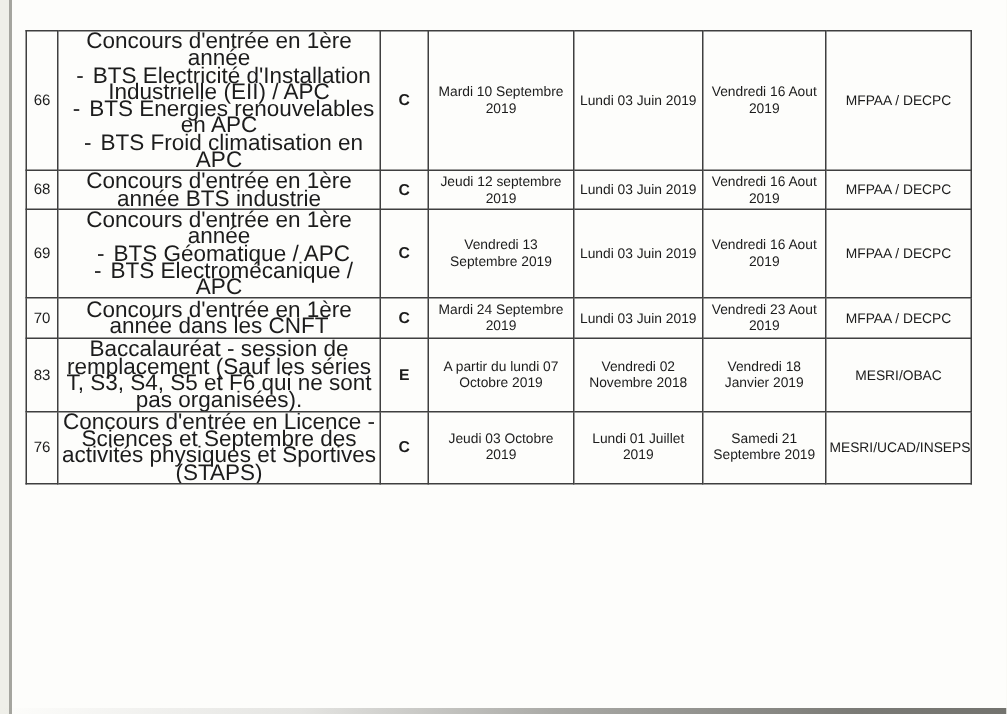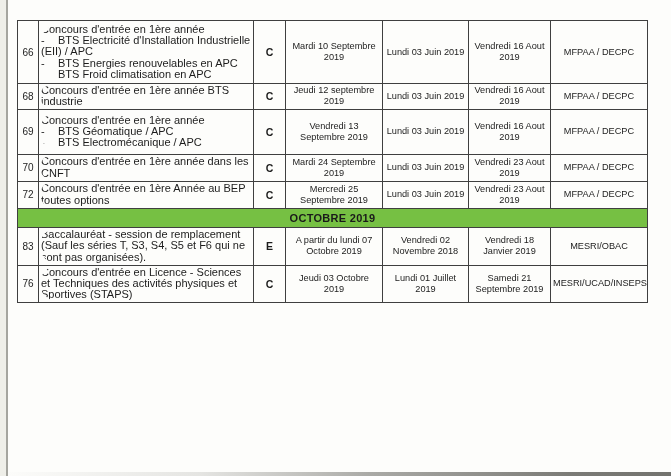--- a/index.html
+++ b/index.html
@@ -15,21 +15,21 @@
     background:linear-gradient(to right, rgba(130,130,124,0) 0%, rgba(130,130,124,.2) 30%, rgba(115,115,110,.6) 55%, rgba(100,100,95,.85) 85%, rgba(100,100,95,.9) 100%);}
   table.sched{
     position:absolute;left:17px;top:20px;width:630px;
     border-collapse:collapse;table-layout:fixed;color:#1c1c1c;
   }
   table.sched td{
     border:1px solid #3f3f3f;vertical-align:middle;
     padding:1px 2px;overflow:hidden;
   }
   td.num{text-align:center;font-size:10px;}
-  td.desc{font-size:11px;line-height:11.3px;text-align:left;padding:1px 2px 1px 3px;border-radius:24px;}
+  td.desc{font-size:15px;line-height:11.3px;text-align:center;padding:1px 2px 1px 3px;}
   td.type{text-align:center;font-weight:bold;font-size:10.5px;}
   td.date,td.org{text-align:center;font-size:9.2px;line-height:11px;}
   td.bandcell{
     background:#76c043;text-align:center;font-weight:bold;
     font-size:11px;color:#1a1a1a;letter-spacing:.3px;
     border:1px solid #3f3f3f;
   }
   .dash{display:inline-block;width:17px;}
 </style>
 </head>
@@ -92,49 +92,35 @@
         <td class="num">70</td>
         <td class="desc">
           <div>Concours d'entrée en 1ère année dans les CNFT</div>
         </td>
         <td class="type">C</td>
         <td class="date">Mardi 24 Septembre 2019</td>
         <td class="date">Lundi 03 Juin 2019</td>
         <td class="date">Vendredi 23 Aout 2019</td>
         <td class="org">MFPAA / DECPC</td>
       </tr>
-      <tr style="height: 27px;">
-        <td class="num">72</td>
-        <td class="desc">
-          <div>Concours d'entrée en 1ère Année au BEP toutes options</div>
-        </td>
-        <td class="type">C</td>
-        <td class="date">Mercredi 25 Septembre 2019</td>
-        <td class="date">Lundi 03 Juin 2019</td>
-        <td class="date">Vendredi 23 Aout 2019</td>
-        <td class="org">MFPAA / DECPC</td>
-      </tr>
-      <tr style="height: 19px;">
-        <td colspan="7" class="bandcell">OCTOBRE 2019</td>
-      </tr>
       <tr style="height: 38px;">
         <td class="num">83</td>
         <td class="desc">
           <div>Baccalauréat - session de remplacement (Sauf les séries T, S3, S4, S5 et F6 qui ne sont pas organisées).</div>
         </td>
         <td class="type">E</td>
         <td class="date">A partir du lundi 07 Octobre 2019</td>
         <td class="date">Vendredi 02 Novembre 2018</td>
         <td class="date">Vendredi 18 Janvier 2019</td>
         <td class="org">MESRI/OBAC</td>
       </tr>
       <tr style="height: 37px;">
         <td class="num">76</td>
         <td class="desc">
-          <div>Concours d'entrée en Licence - Sciences et Techniques des activités physiques et Sportives (STAPS)</div>
+          <div>Concours d'entrée en Licence - Sciences et Septembre des activités physiques et Sportives (STAPS)</div>
         </td>
         <td class="type">C</td>
         <td class="date">Jeudi 03 Octobre 2019</td>
         <td class="date">Lundi 01 Juillet 2019</td>
         <td class="date">Samedi 21 Septembre 2019</td>
         <td class="org">MESRI/UCAD/INSEPS</td>
       </tr>
     </tbody>
 </table>
 

